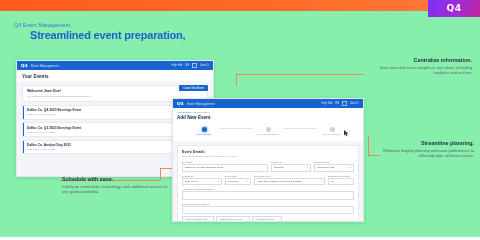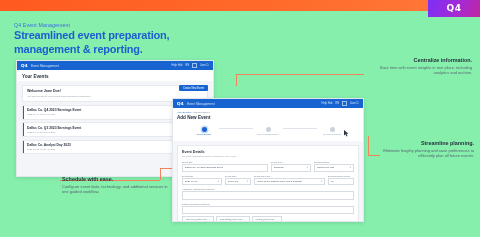--- a/index.html
+++ b/index.html
@@ -17,21 +17,21 @@
           background:linear-gradient(90deg,#ff5a1f 0%,#ff6a2a 55%,#ff7a3a 100%);}
   .logo-chip{position:absolute;right:0;top:0;width:52px;height:17px;
           background:linear-gradient(115deg,#7b2ff7 0%,#a32bd6 55%,#c0259f 100%);
           display:flex;align-items:center;justify-content:center;}
   .logo-chip .q4{color:#fff;font-size:9px;font-weight:700;letter-spacing:.5px;
           font-family:"DejaVu Sans", sans-serif;line-height:1;}
 
   
   .eyebrow{position:absolute;left:14px;top:22px;font-size:5.2px;color:#3a6fd8;
            letter-spacing:.15px;font-weight:400;}
-  .headline{position:absolute;left:14px;top:29px;width:240px;
+  .headline{position:absolute;left:30px;top:29px;width:240px;
             font-size:11px;line-height:13.5px;font-weight:700;color:#1d5fd1;
             letter-spacing:-.2px;}
 
   
   .win{position:absolute;background:#fff;border:1px solid #e3e6ea;
        box-shadow:0 1px 4px rgba(20,40,80,.14);overflow:hidden;}
   .win-bar{height:9px;background:#1763cf;display:flex;align-items:center;
            padding:0 4px;gap:3px;}
   .win-bar .brandmark{color:#fff;font-size:4.2px;font-weight:700;
            font-family:"DejaVu Sans", sans-serif;letter-spacing:.2px;}
@@ -114,21 +114,20 @@
 <div class="slide">
 
   <div class="topbar"></div>
   <div class="logo-chip">
     <span class="q4">Q4</span>
   </div>
 
   <div class="eyebrow">Q4 Event Management</div>
   <div class="headline">
     <span>Streamlined event preparation,</span><br>
-    <span>management &amp; reporting.</span>
   </div>
 
   <div class="win" id="win-events">
     <div class="win-bar">
       <span class="brandmark">Q4</span>
       <span class="apptitle">Event Management</span>
       <span class="spacer"></span>
       <span class="ritem">Help Hub</span>
       <span class="ritem">EN</span>
       <span class="sq"></span>

